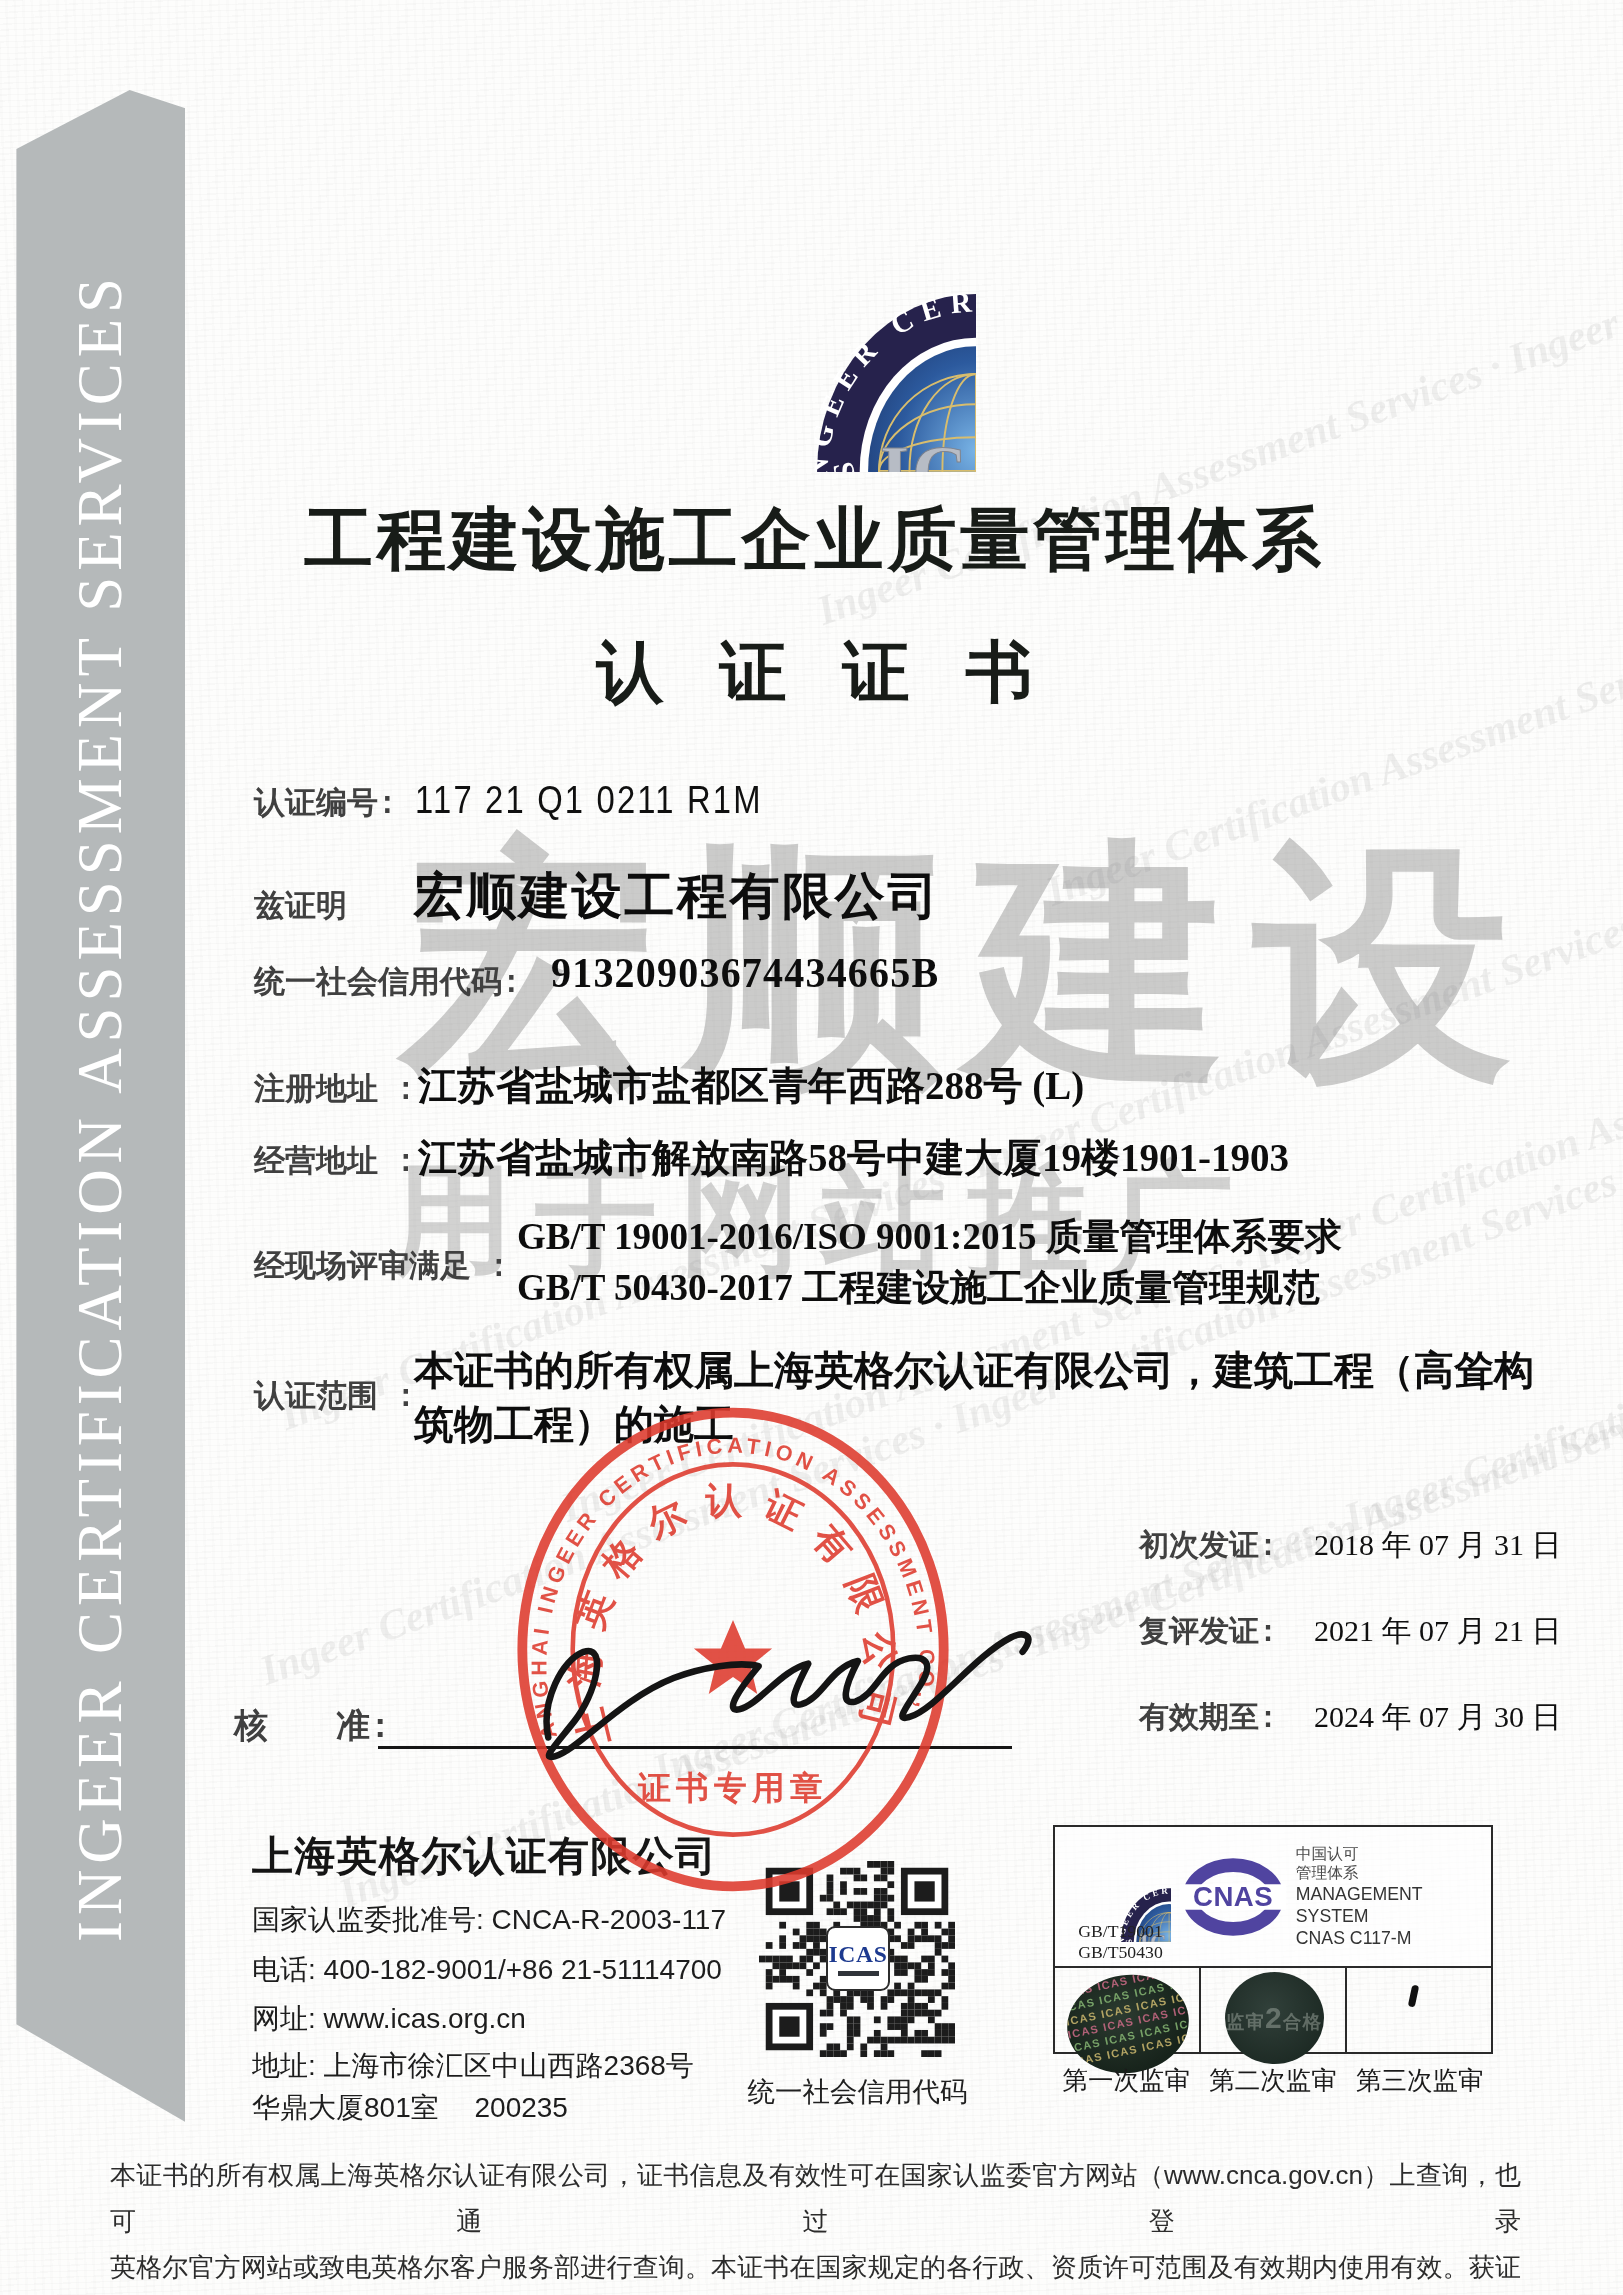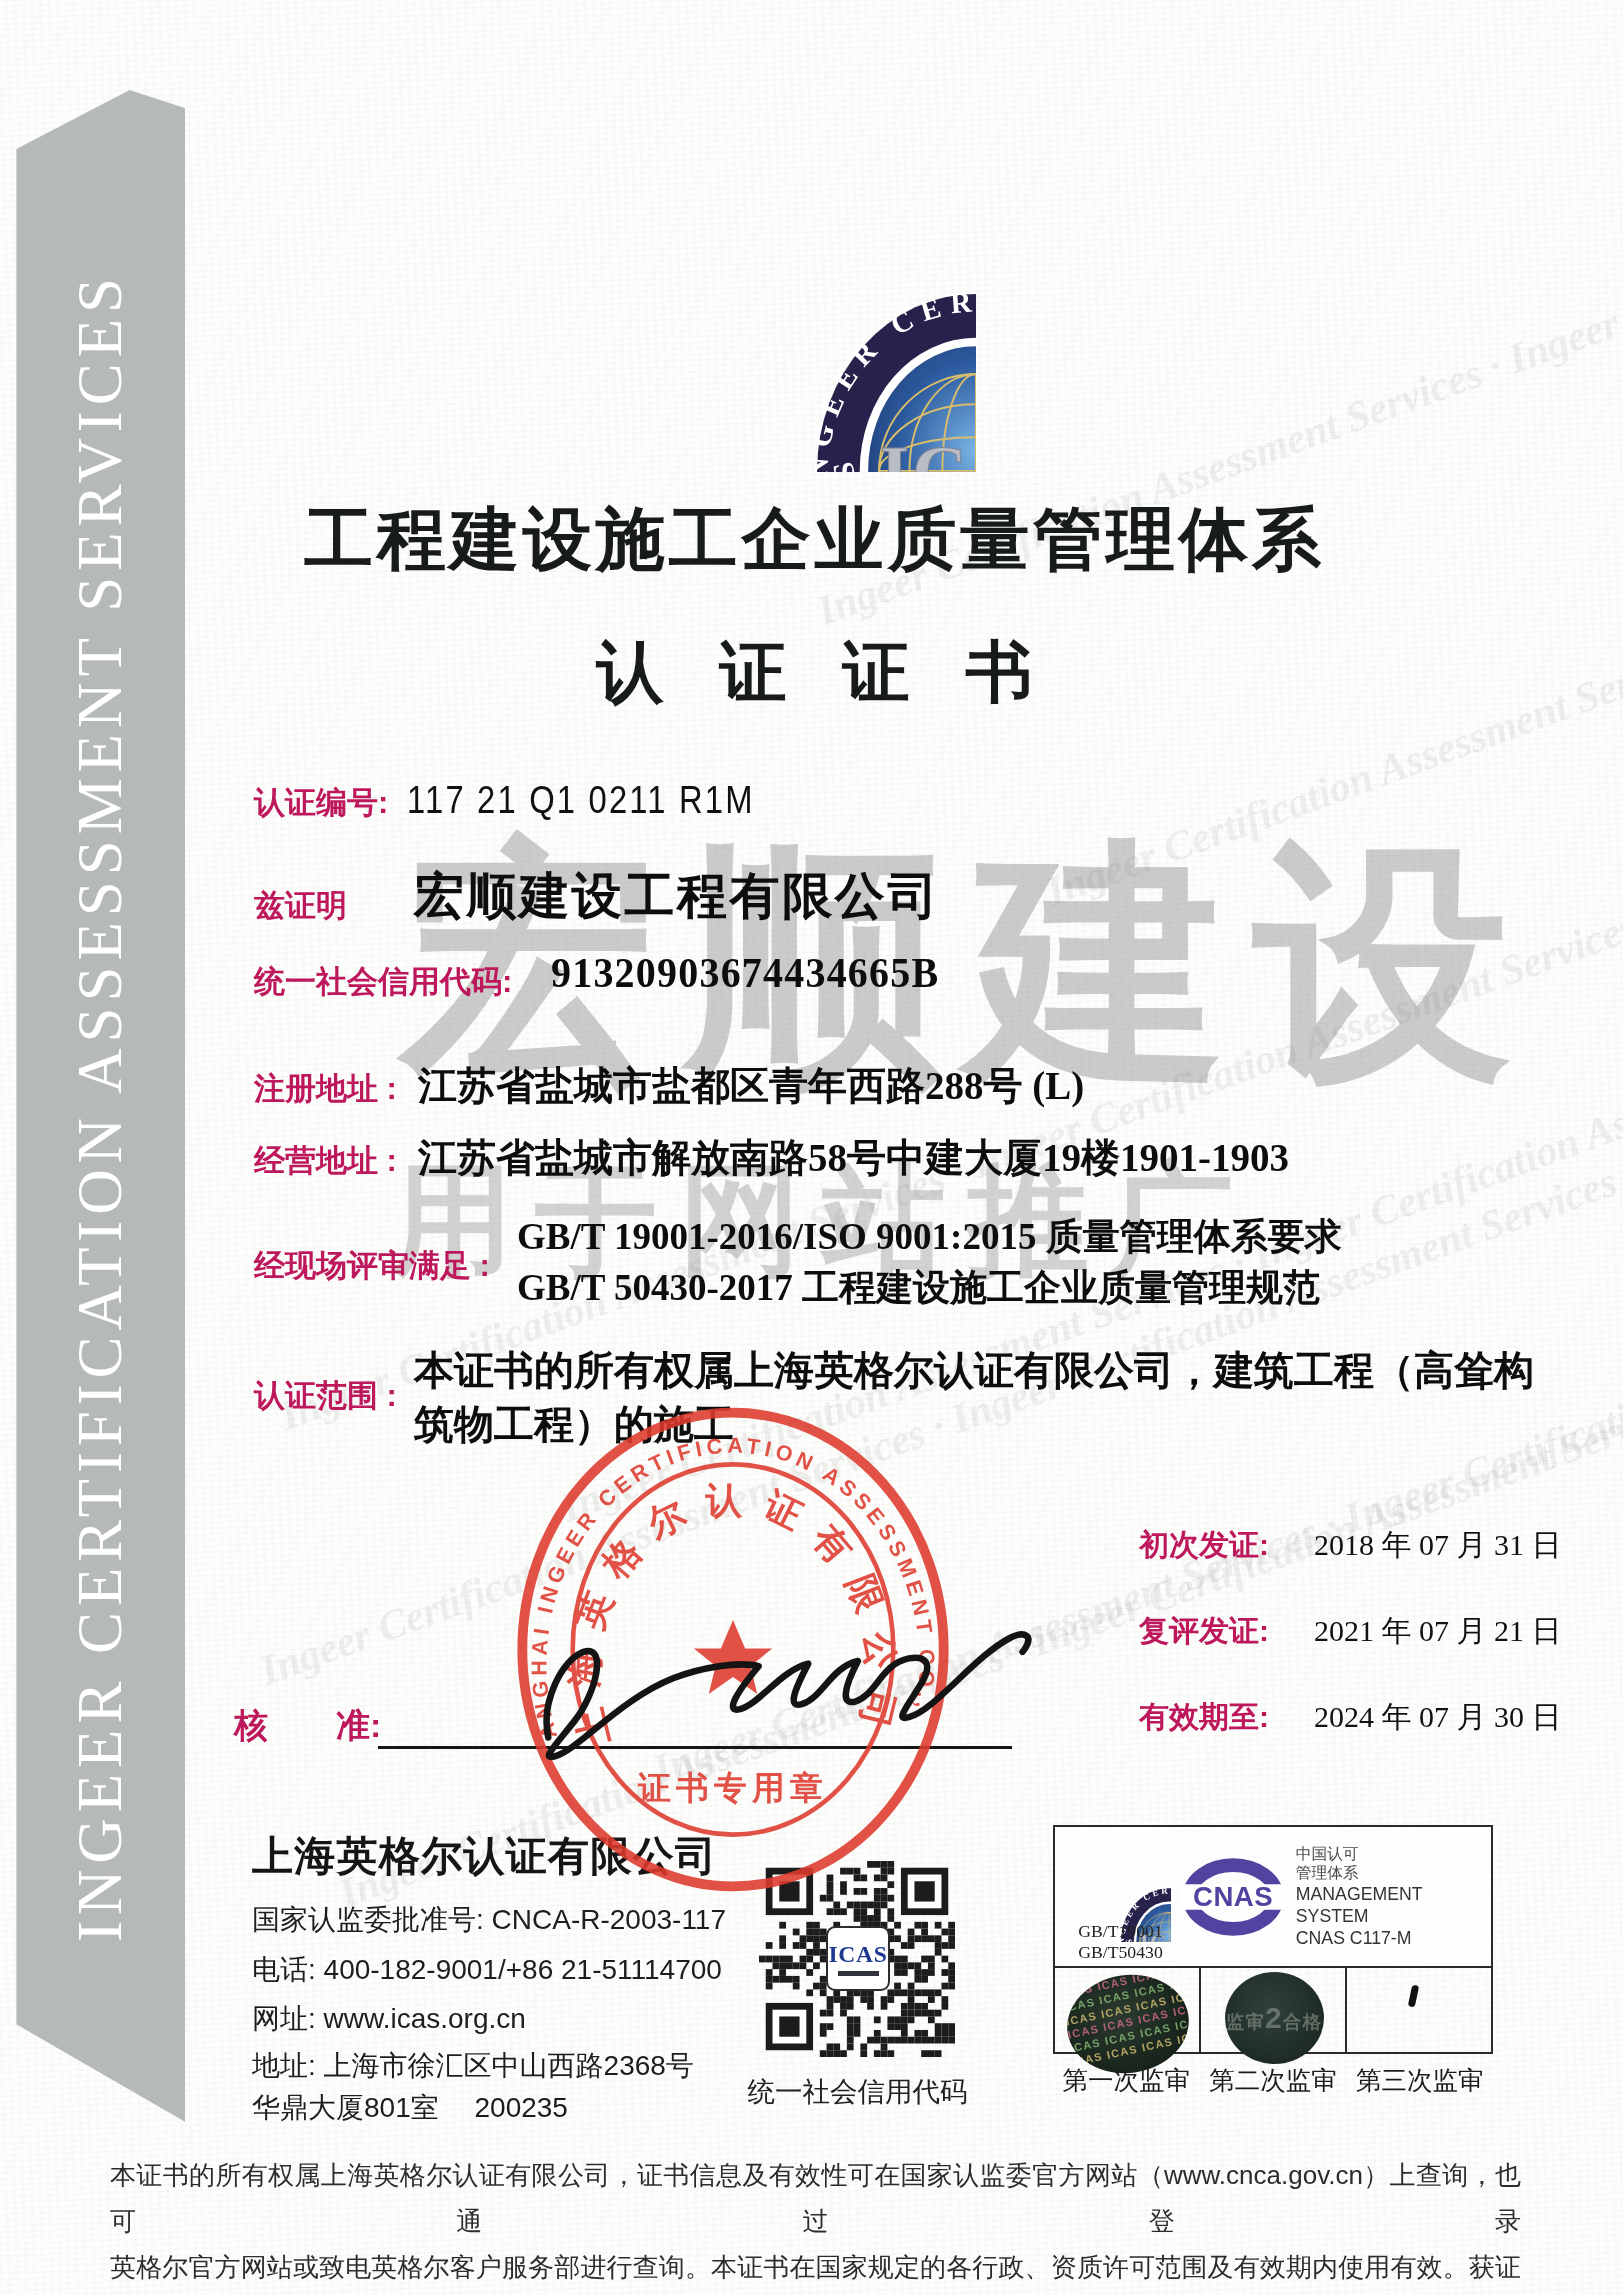--- a/index.html
+++ b/index.html
@@ -35,21 +35,21 @@
     color:rgba(150,150,150,0.42); z-index:1; font-family:"Liberation Serif", serif; white-space:nowrap; }
 
   
   .logo-main { left:653px; top:108px; width:323px; height:364px; z-index:2; }
 
   
   .title-wrap { left:98px; top:494px; width:1433px; text-align:center; z-index:2; color:#181c18; }
   .title-1 { font-size:69px; font-weight:700; letter-spacing:3.9px; }
   .title-2 { margin-top:41px; font-size:67px; font-weight:700; letter-spacing:56px; text-indent:56px; }
 
-  .label { font-family:Liberation Sans, sans-serif; font-weight:700; color:#be185d; }
+  .label { font-family:Liberation Mono, monospace; font-weight:700; color:#404040; }
   .val-serif { font-family:"Liberation Serif", serif; font-weight:700; color:#0d0d0d; }
 
   .row-certno { left:254px; top:778px; z-index:2; }
   .row-certno .label { font-size:31px; }
   .certno-val { display:inline-block; font-size:39px; font-weight:400; color:#101010;
     transform:scaleX(0.84); transform-origin:0 60%; margin-left:18.3px; letter-spacing:2.6px; }
 
   .lbl-certify { left:254px; top:885px; font-size:31px; z-index:2; }
   .company { left:414px; top:863px; font-size:50px; z-index:2; letter-spacing:2.6px; }
 

